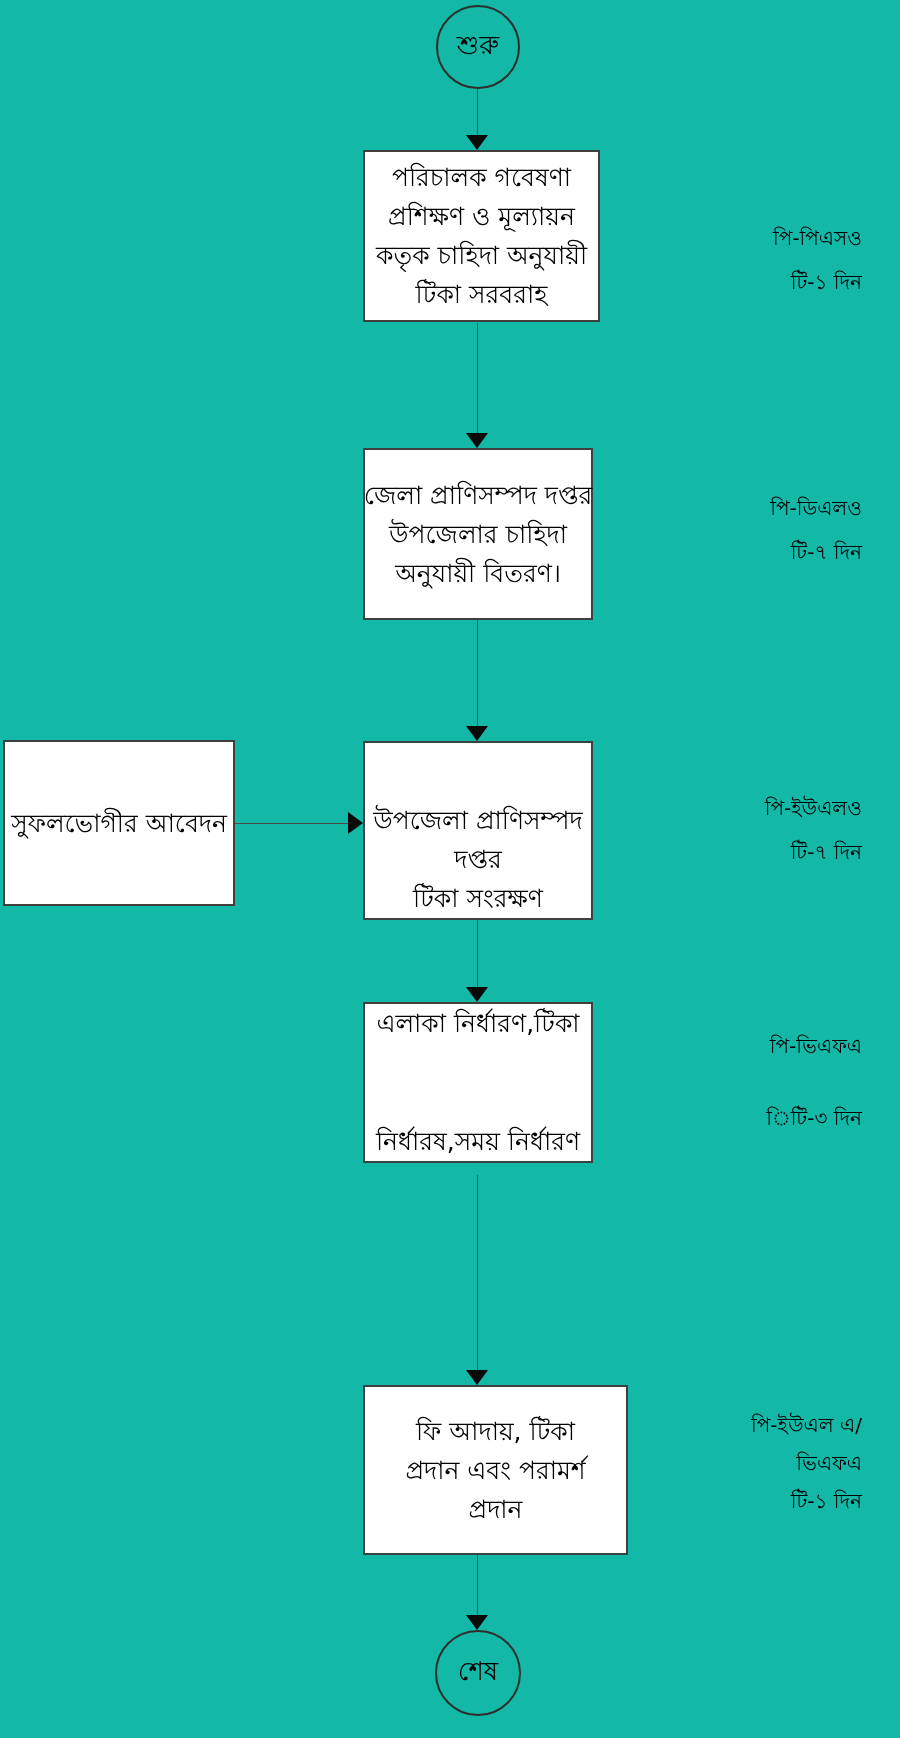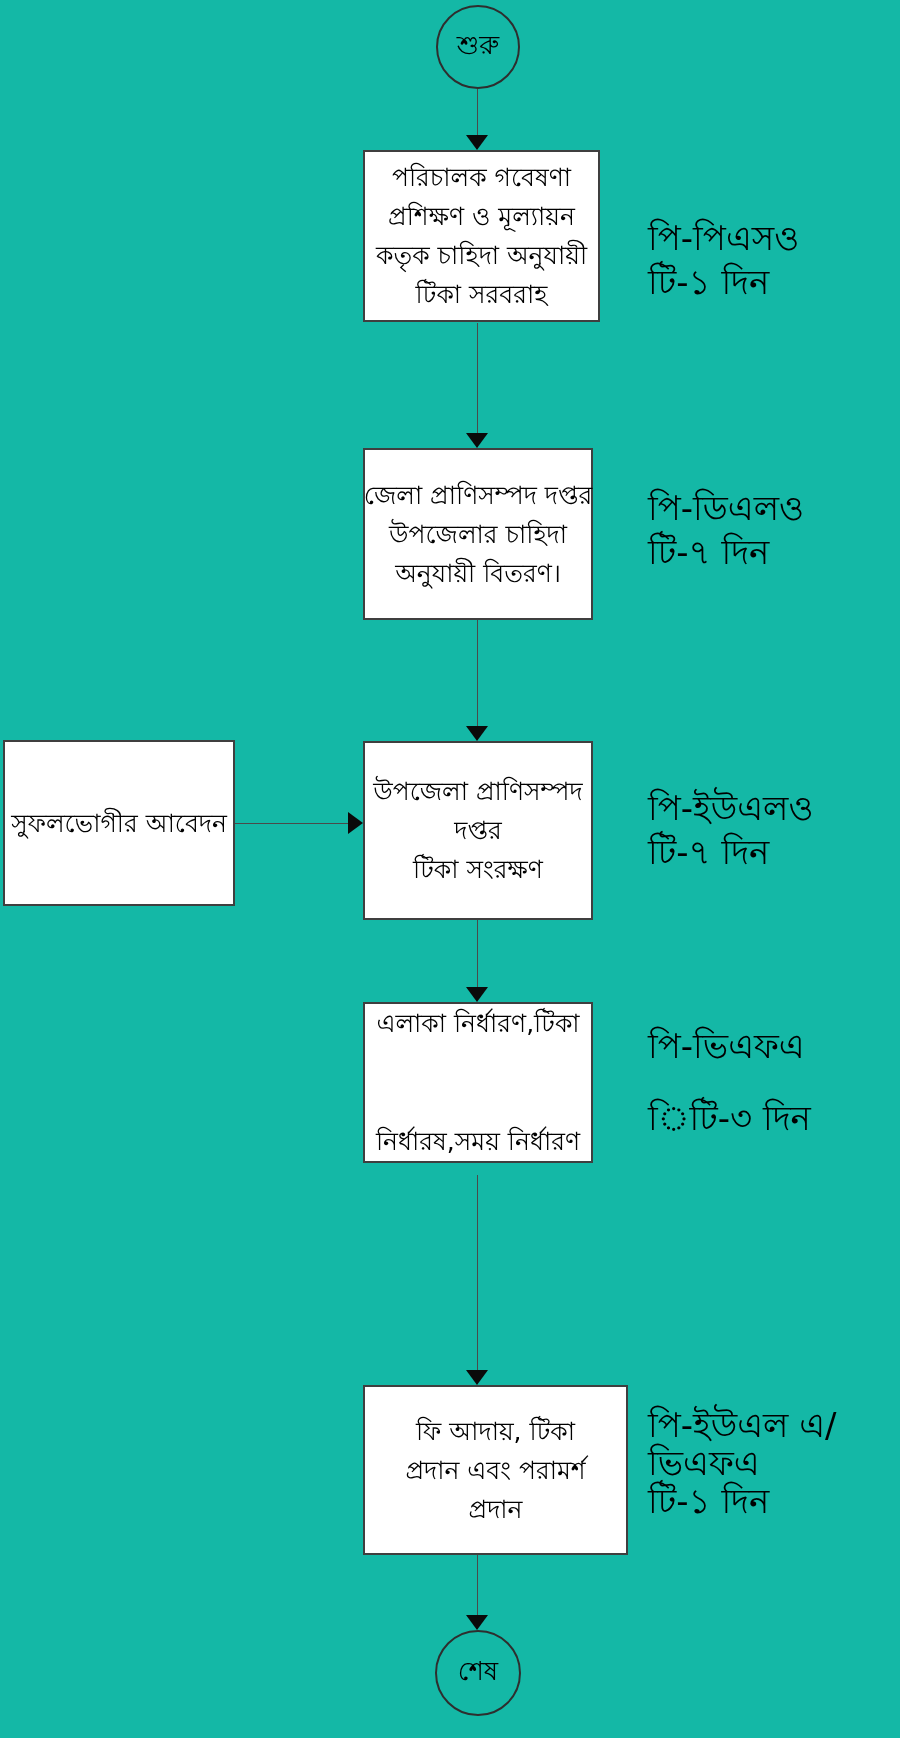--- a/index.html
+++ b/index.html
@@ -31,30 +31,30 @@
   .start-node { left: 436px; top: 5px; }
   .end-node   { left: 435px; top: 1630px; width: 86px; height: 86px; }
   .process {
     border: 2px solid #3f3f3f;
     font-size: 25px;
     line-height: 39px;
     background: #ffffff;
   }
   .box1 { left: 363px; top: 150px;  width: 237px; height: 172px; }
   .box2 { left: 363px; top: 448px;  width: 230px; height: 172px; }
-  .box3 { left: 363px; top: 741px;  width: 230px; height: 179px; }
+  .box3 { left: 363px; top: 741px;  width: 230px; height: 179px; justify-content: flex-end; }
   .box4 { left: 363px; top: 1002px; width: 230px; height: 161px; justify-content: space-between; }
   .box5 { left: 363px; top: 1385px; width: 265px; height: 170px; }
   .input-box { left: 3px; top: 740px; width: 232px; height: 166px; font-size: 25px; }
   .sidelabel {
     position: absolute;
     left: 648px;
     width: 214px;
-    text-align: left;
-    font-size: 34px;
+    text-align: right;
+    font-size: 20px;
     line-height: 44px;
   }
   .sl1 { top: 216px; }
   .sl2 { top: 486px; }
   .sl3 { top: 786px; }
   .sl4 { top: 1024px; }
   .sl4 .tline + .tline { margin-top: 28px; }
   .sl5 { top: 1406px; line-height: 38px; }
   .tline { white-space: nowrap; }
   .arrow {

